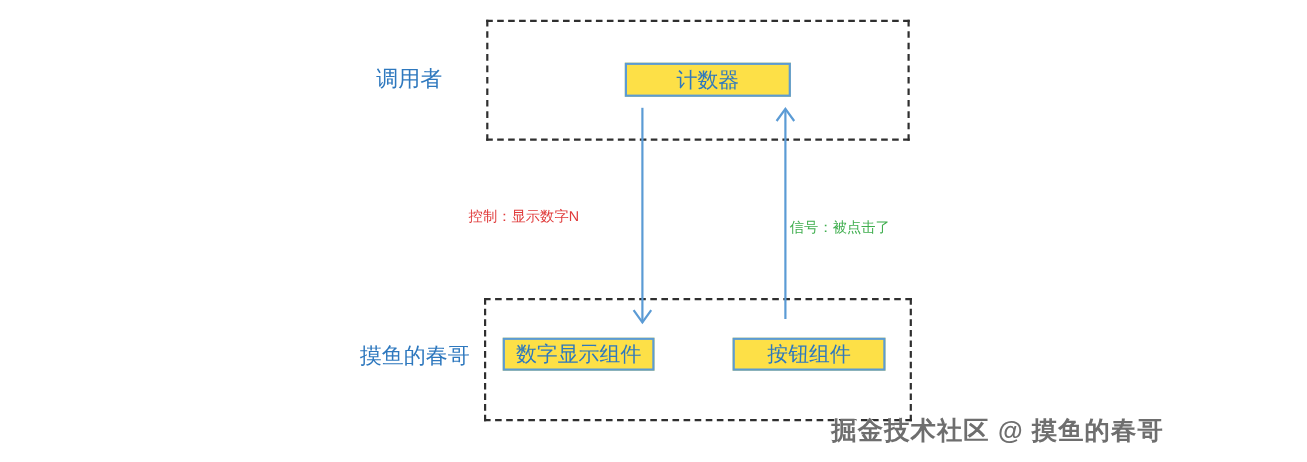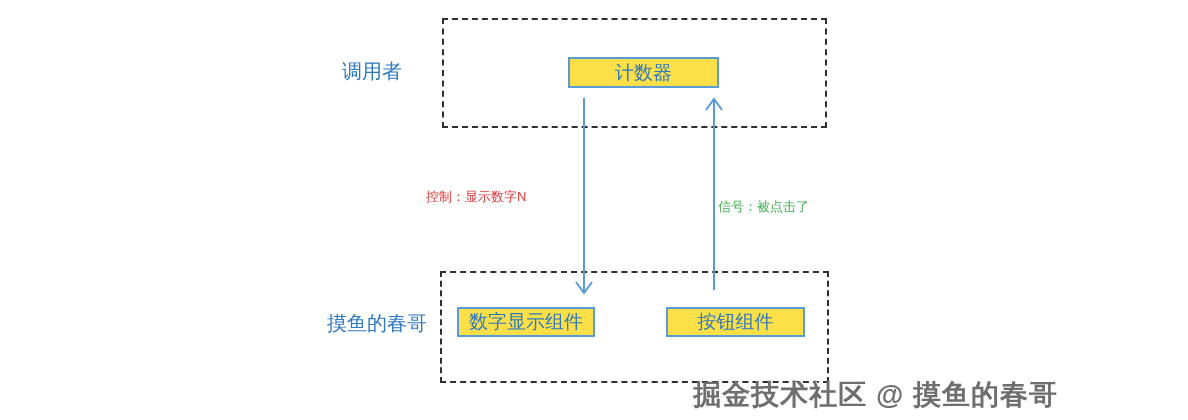--- a/index.html
+++ b/index.html
@@ -56,21 +56,21 @@
   .signal-label  { left: 686px; top: 198px; color: var(--green, #3fae4e); }
 
   .arrow-layer {
     left: 0; top: 0;
     width: 1188px; height: 420px;
     pointer-events: none;
   }
 
   .watermark {
     right: 6px; top: 376px;
-    font-size: 28px;
+    font-size: 23px;
     font-weight: 700;
     letter-spacing: 1px;
     color: var(--watermark, #6e6e6e);
     text-shadow: 2px 2px 0 #ffffff, 1px 1px 0 #ffffff;
     white-space: nowrap;
   }
 </style>
 </head>
 <body>
 

